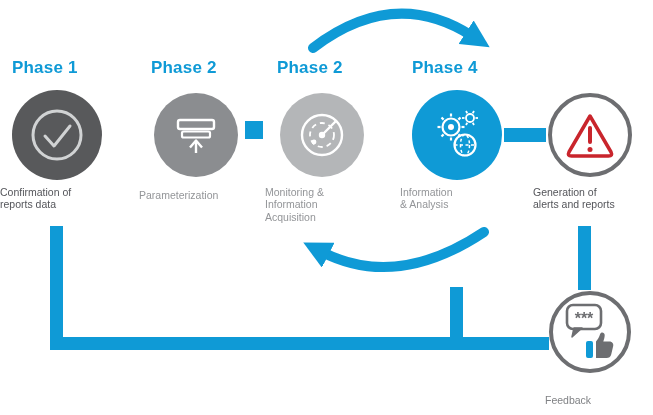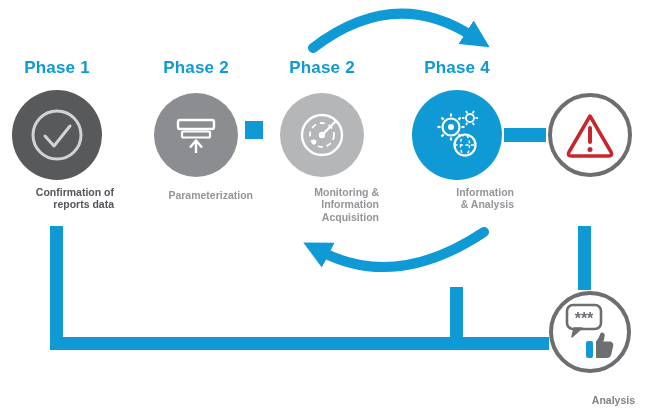--- a/index.html
+++ b/index.html
@@ -2,30 +2,30 @@
 <html><head>
 <meta charset="utf-8">
 <style>
   html,body{margin:0;padding:0;background:#fff;}
   .canvas{
     position:relative;width:653px;height:415px;background:#ffffff;overflow:hidden;
     font-family:"Liberation Sans", sans-serif;
   }
   .ptitle{
     position:absolute;top:58px;font-size:17px;font-weight:700;color:#0f9ad6;
-    text-align:center;letter-spacing:.2px;
+    letter-spacing:.2px;
   }
   .circle{
     position:absolute;border-radius:50%;display:flex;align-items:center;justify-content:center;
     box-sizing:border-box;
   }
   .circle.outlined{background:#fff;border:4px solid #6d6e71;}
   .plabel{
-    position:absolute;font-size:10.5px;font-weight:700;color:#939598;
-    text-align:right;line-height:1.18;
+    position:absolute;font-size:10.5px;font-weight:400;color:#939598;
+    text-align:left;line-height:1.18;
   }
   .plabel.dark{color:#54555a;}
   .conn{position:absolute;background:#0f9ad6;}
   .arrow{position:absolute;pointer-events:none;}
 </style>
 </head>
 <body>
 
 <div class="canvas">
 
@@ -145,16 +145,20 @@
     <div>Monitoring &amp;</div>
     <div>Information</div>
     <div>Acquisition</div>
   </div>
 
   <div class="plabel" style="left:400px;top:186px;width:114px">
     <div>Information</div>
     <div>&amp; Analysis</div>
   </div>
 
+  <div class="plabel dark" style="left:533px;top:186px;width:114px">
+    <div>Generation of</div>
+    <div>alerts and reports</div>
+  </div>
 
-  <div class="plabel" style="left:545px;top:394px;width:90px;color:#808285">Analysis</div>
+  <div class="plabel" style="left:545px;top:394px;width:90px;color:#808285">Feedback</div>
 
 </div>
 
 </body></html>

